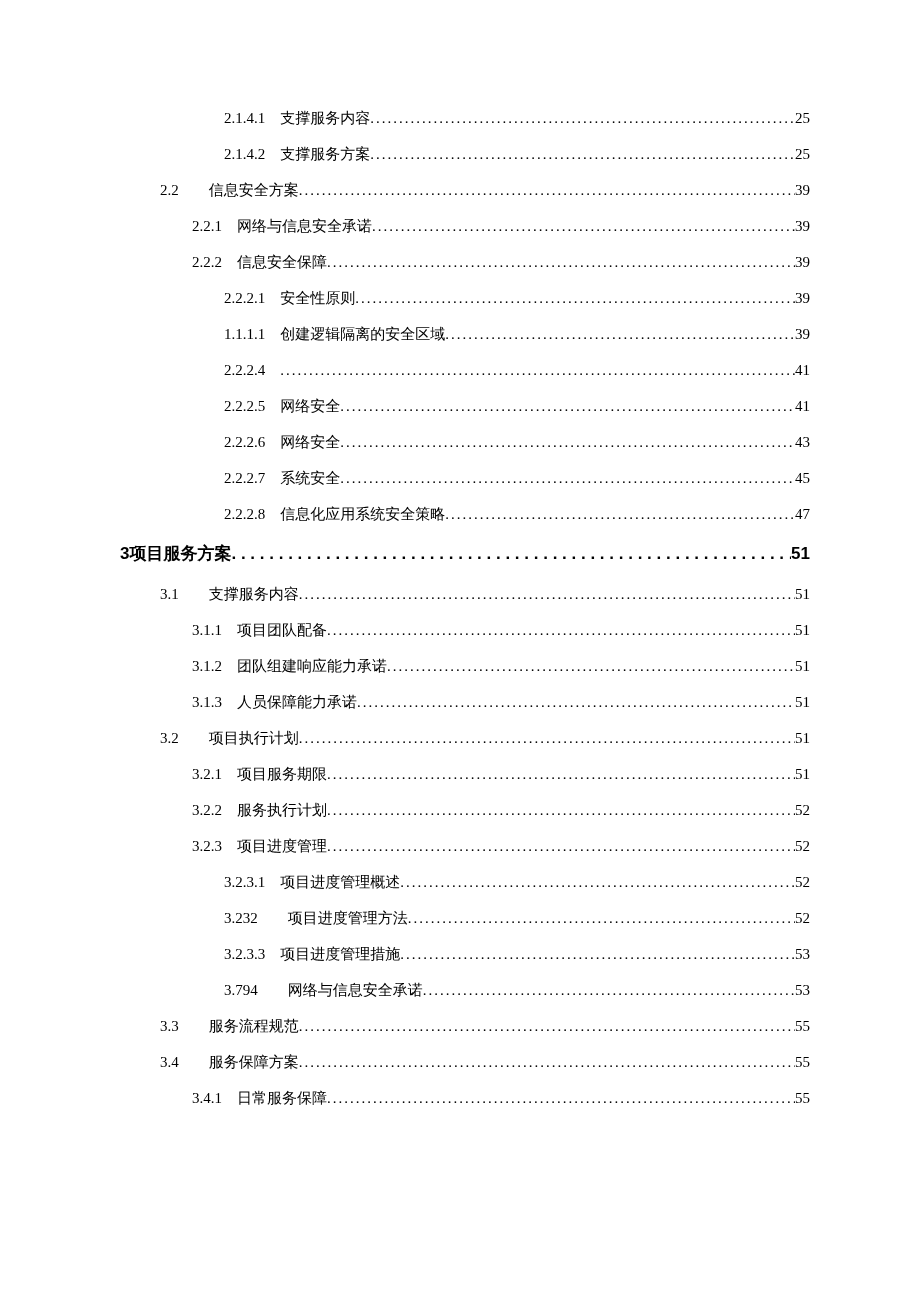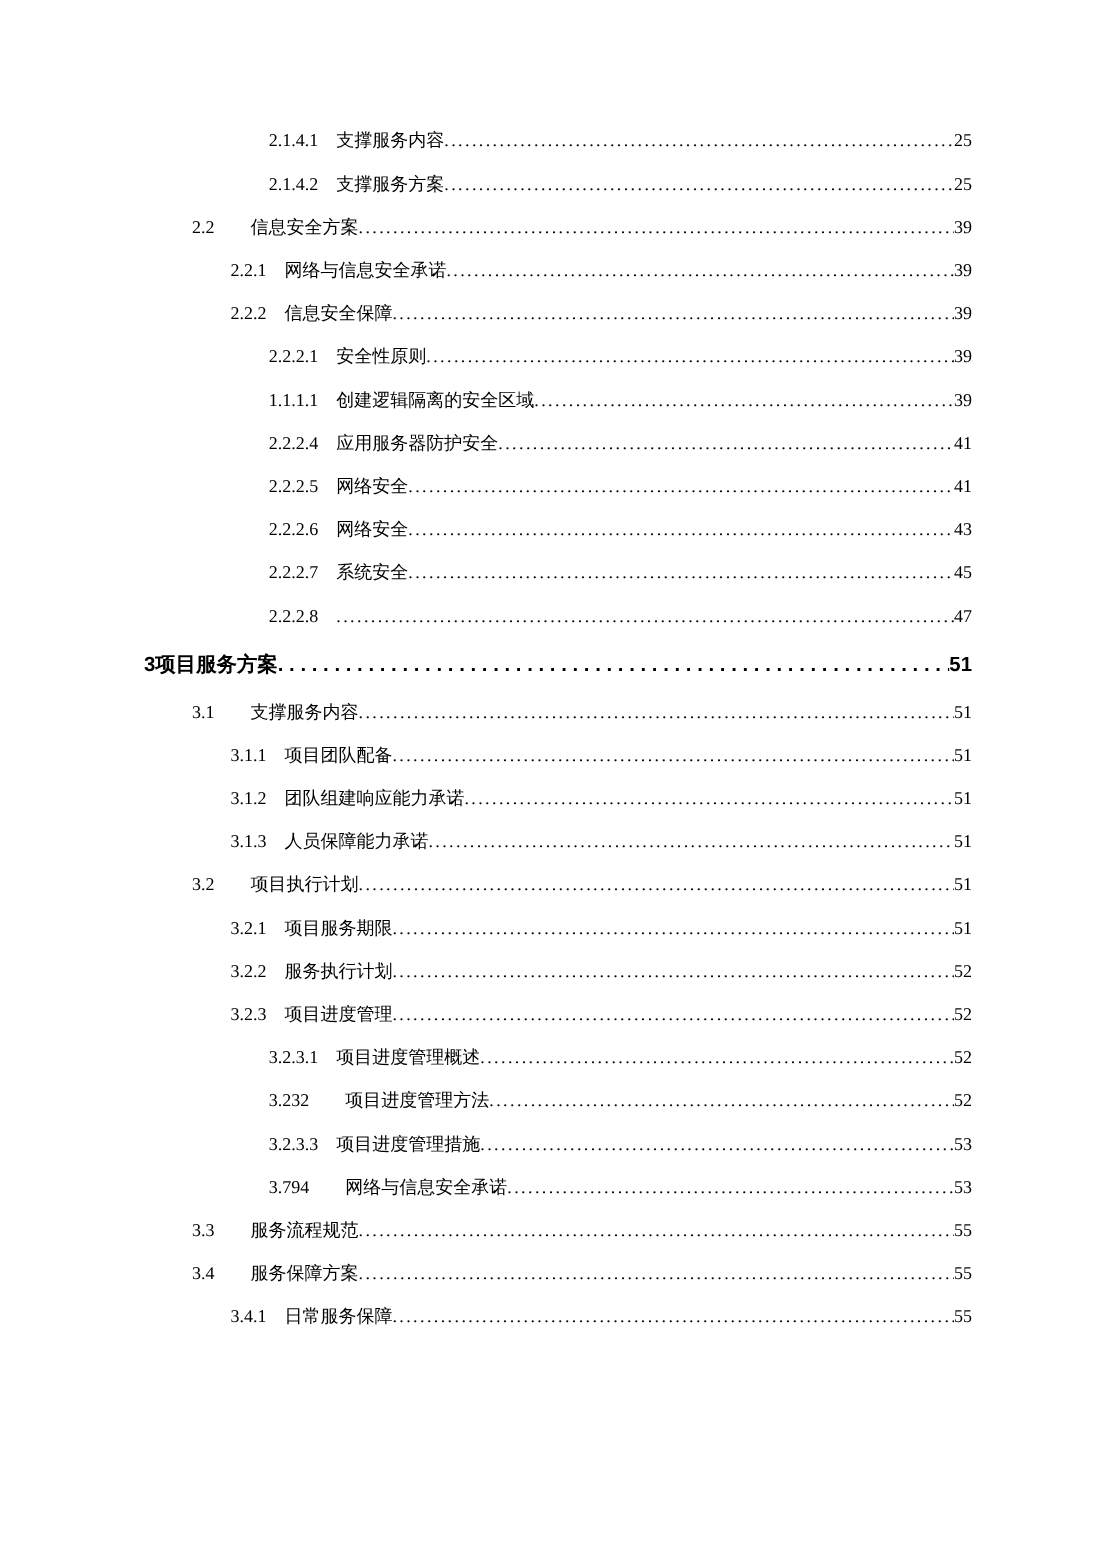--- a/index.html
+++ b/index.html
@@ -113,21 +113,20 @@
       <span class="num">1.1.1.1</span>
       <span class="gap">　</span>
       <span class="title">创建逻辑隔离的安全区域</span>
       <span> </span>
       <span class="dots"></span>
       <span class="page">39</span>
     </div>
     <div class="entry indent-3">
       <span class="num">2.2.2.4</span>
       <span class="gap">　</span>
-      <span class="title">应用服务器防护安全</span>
       <span> </span>
       <span class="dots"></span>
       <span class="page">41</span>
     </div>
     <div class="entry indent-3">
       <span class="num">2.2.2.5</span>
       <span class="gap">　</span>
       <span class="title">网络安全</span>
       <span> </span>
       <span class="dots"></span>
@@ -145,20 +144,21 @@
       <span class="num">2.2.2.7</span>
       <span class="gap">　</span>
       <span class="title">系统安全</span>
       <span> </span>
       <span class="dots"></span>
       <span class="page">45</span>
     </div>
     <div class="entry indent-3">
       <span class="num">2.2.2.8</span>
       <span class="gap">　</span>
+      <span class="title">信息化应用系统安全策略</span>
       <span> </span>
       <span class="dots"></span>
       <span class="page">47</span>
     </div>
     <div class="entry indent-0 heading">
       <span class="num">3</span>
       <span class="gap"></span>
       <span class="title">项目服务方案</span>
       <span> </span>
       <span class="dots"></span>

